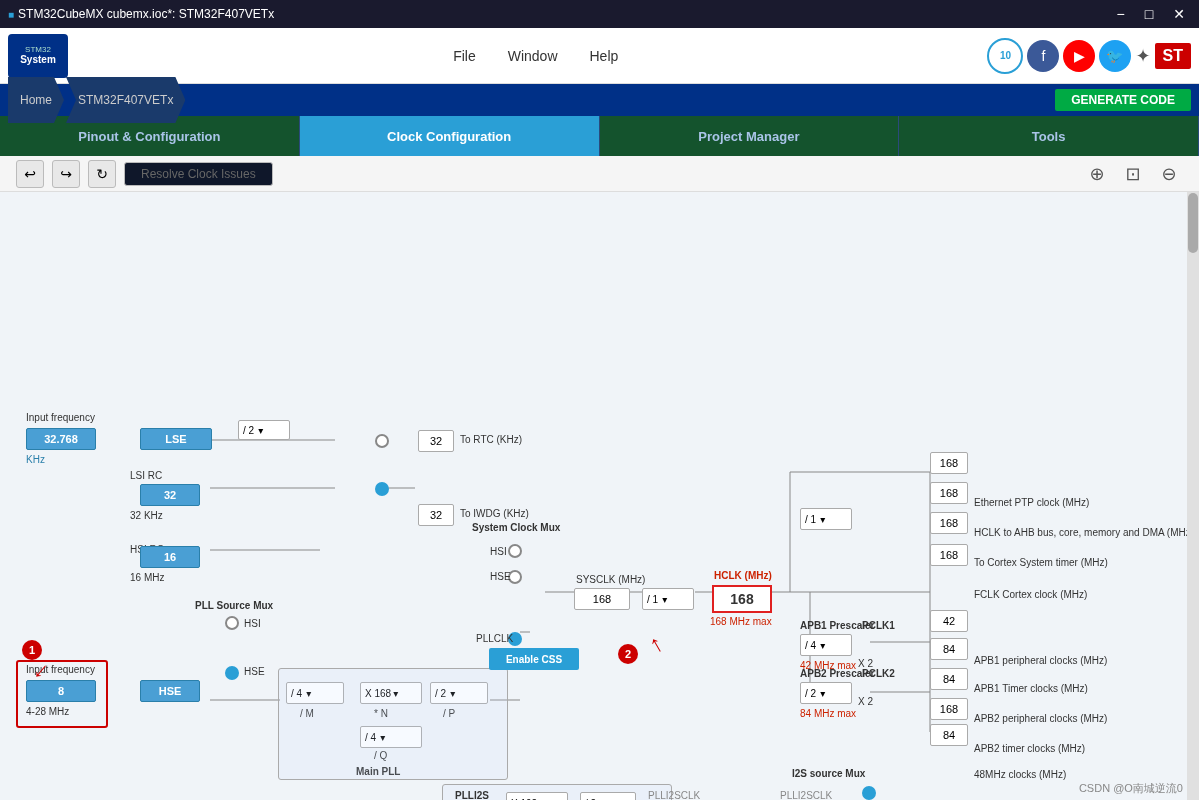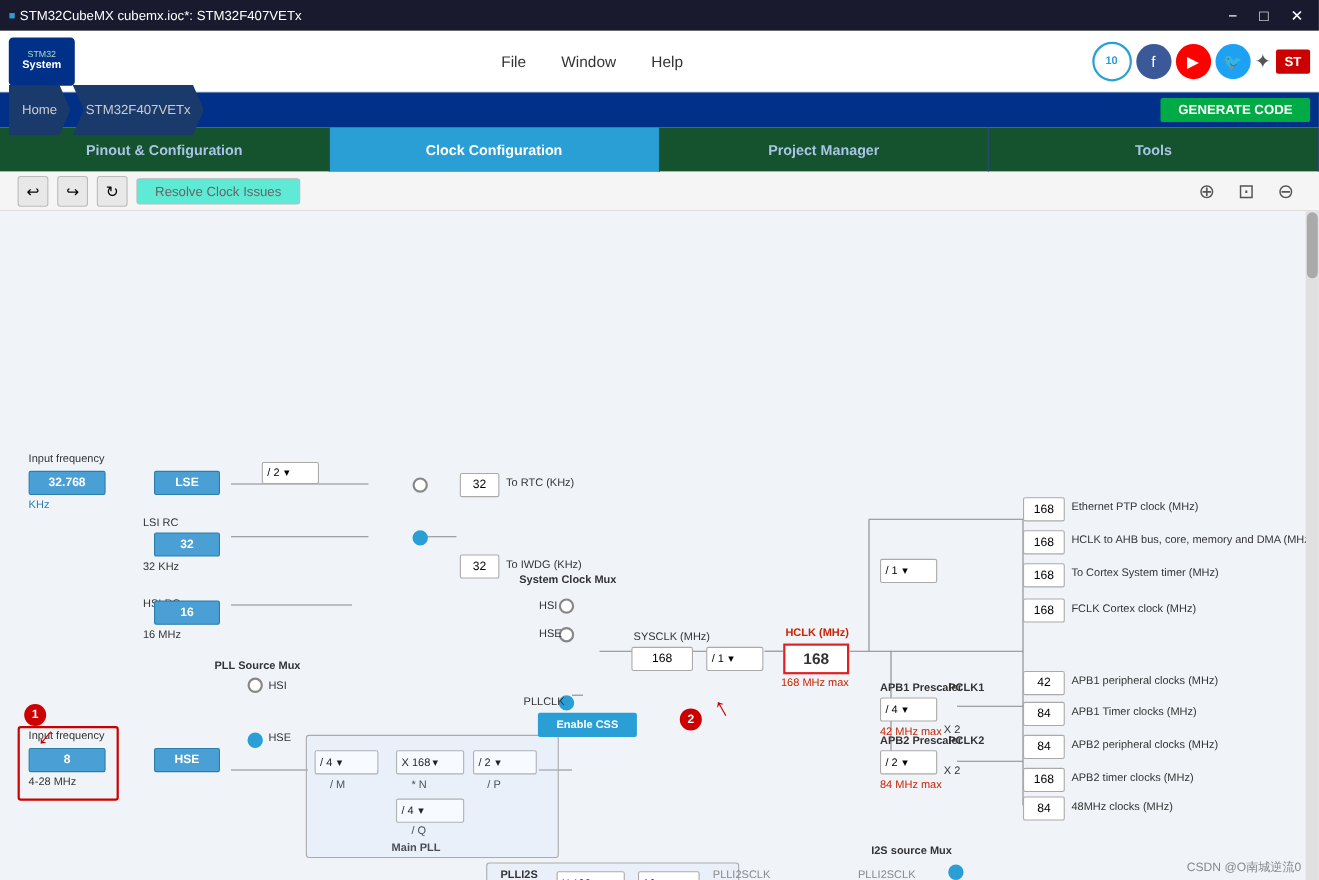--- a/index.html
+++ b/index.html
@@ -104,21 +104,21 @@
     .tb-btn {
       width: 28px; height: 28px;
       background: #e8e8e8;
       border: 1px solid #bbb;
       border-radius: 3px;
       display: flex; align-items: center; justify-content: center;
       cursor: pointer; font-size: 14px;
     }
     .tb-resolve {
       padding: 4px 16px;
-      background: #5eead4;
+      background: #0f172a;
       border: 1px solid #bbb;
       border-radius: 3px;
       font-size: 12px;
       color: #666;
       cursor: pointer;
     }
     .tb-spacer { flex: 1; }
     .tb-zoom { width: 28px; height: 28px; background: none; border: none; font-size: 18px; cursor: pointer; color: #555; display: flex; align-items: center; justify-content: center; }
 
     
@@ -235,20 +235,21 @@
       display: flex;
       align-items: center;
       justify-content: center;
       cursor: pointer;
     }
 
     .right-panel-label {
       position: absolute;
       font-size: 10px;
       color: #333;
+      margin-top: 41px;
     }
 
     
     #scrollbar {
       position: absolute;
       right: 0;
       top: 0;
       width: 12px;
       height: 100%;
       background: #e0e0e0;
@@ -302,21 +303,21 @@
     <span class="menu-item">File</span>
     <span class="menu-item">Window</span>
     <span class="menu-item">Help</span>
   </div>
   <div class="social-icons">
     <div style="width:36px;height:36px;border:2px solid #2a9fd6;border-radius:50%;display:flex;align-items:center;justify-content:center;font-size:10px;color:#2a9fd6;font-weight:bold;">10</div>
     <div class="social-icon fb-icon">f</div>
     <div class="social-icon yt-icon">▶</div>
     <div class="social-icon tw-icon">🐦</div>
     <div style="font-size:18px;color:#555;cursor:pointer;">✦</div>
-    <div style="background:#cc0000;color:white;font-size:12px;font-weight:bold;padding:4px 8px;border-radius:2px;">ST</div>
+    <div style="background:#cc0000;color:white;font-size:16px;font-weight:bold;padding:4px 8px;border-radius:2px;">ST</div>
   </div>
 </div>
 
 <div id="breadcrumb">
   <div class="bc-item">Home</div>
   <div class="bc-item">STM32F407VETx</div>
   <button class="bc-generate">GENERATE CODE</button>
 </div>
 
 <div id="tabbar">
@@ -377,21 +378,21 @@
     <line x1="790" y1="280" x2="930" y2="280" stroke="#888" stroke-width="1"></line>
     <line x1="930" y1="280" x2="930" y2="540" stroke="#888" stroke-width="1"></line>
   </svg>
 
   <div class="clk-label" style="left:26px;top:220px;">Input frequency</div>
 
   <div class="clk-box" style="left:26px;top:236px;width:70px;height:22px;">32.768</div>
 
   <div class="clk-label-blue" style="left:26px;top:262px;">KHz</div>
 
-  <div class="clk-box" style="left:140px;top:236px;width:60px;height:22px;text-align:center;">LSE</div>
+  <div class="clk-box" style="left:140px;top:236px;width:72px;height:22px;text-align:center;">LSE</div>
 
   <div class="clk-label" style="left:130px;top:278px;">LSI RC</div>
 
   <div class="clk-box" style="left:140px;top:292px;width:60px;height:22px;">32</div>
   <div class="clk-label" style="left:130px;top:318px;">32 KHz</div>
 
   <div class="clk-label" style="left:130px;top:340px;margin-top:12px;">HSI RC</div>
 
   <div class="clk-box" style="left:140px;top:354px;width:60px;height:22px;">16</div>
   <div class="clk-label" style="left:130px;top:380px;">16 MHz</div>

